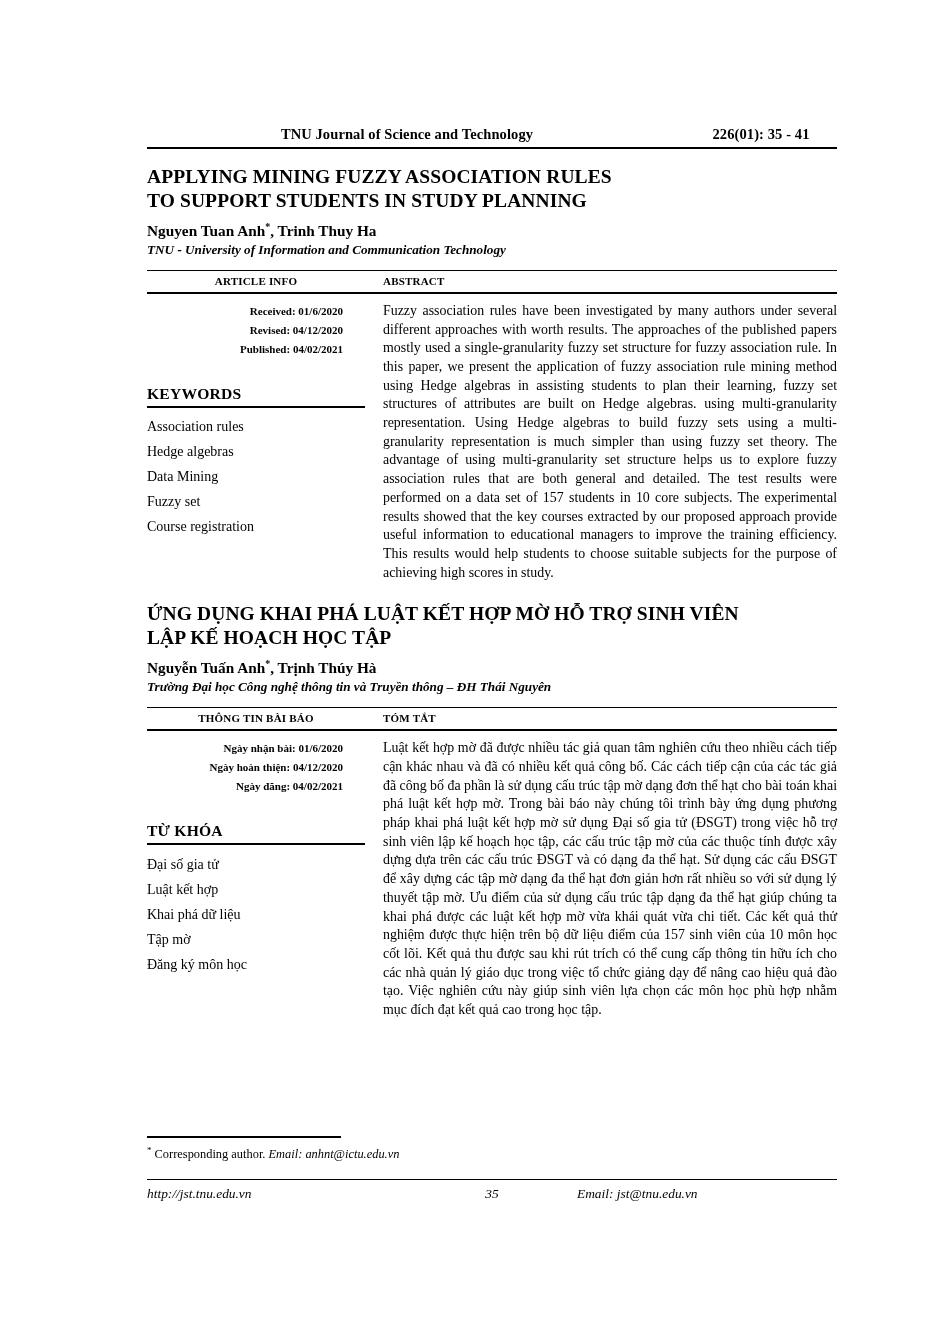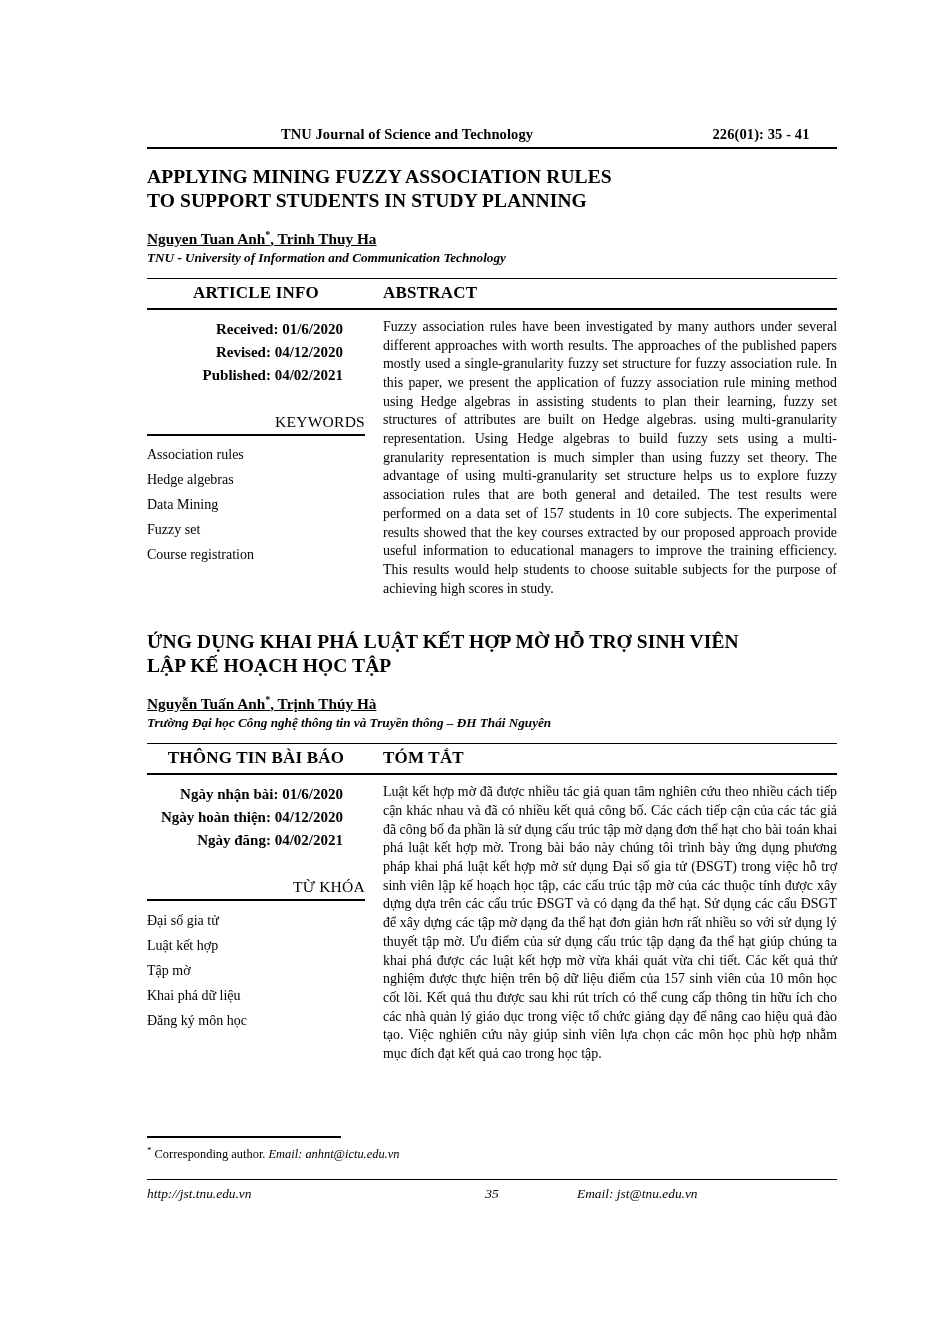--- a/index.html
+++ b/index.html
@@ -64,23 +64,22 @@
     font-weight: bold;
     font-size: 19.5px;
     line-height: 1.22;
     margin-top: 16px;
     letter-spacing: .1px;
   }
   .paper-title .ln { display: block; }
   .authors {
     font-weight: bold;
     font-size: 15.3px;
-    margin-top: 16px;
+    margin-top: 8px;
     line-height: 1.2;
-    text-decoration: underline;
   }
   .authors sup {
     font-size: 10px;
     vertical-align: super;
   }
   .affiliation {
     font-style: italic;
     font-size: 13.2px;
     margin-top: 2px;
     line-height: 1.2;
@@ -100,45 +99,44 @@
     box-sizing: border-box;
     padding-right: 14px;
   }
   .col-right {
     flex: 1;
     box-sizing: border-box;
     padding-left: 4px;
   }
   .hd-label {
     font-weight: bold;
-    font-size: 17px;
+    font-size: 11px;
     letter-spacing: .2px;
   }
   .hd-center { text-align: center; }
   .hd-left { text-align: left; }
 
   .bodyrow {
     display: flex;
     padding-top: 8px;
   }
 
   .dates {
     font-weight: bold;
-    font-size: 15px;
+    font-size: 11px;
     text-align: right;
     line-height: 1.0;
   }
   .dates div { padding: 4px 22px 4px 0; }
 
   .kw-head {
-    font-weight: normal;
+    font-weight: bold;
     font-size: 15.6px;
     margin-top: 26px;
     letter-spacing: .2px;
-    text-align: right;
   }
   .kw-rule {
     border: 0;
     border-top: 2.2px solid #000;
     margin: 3px 0 0 0;
     width: 100%;
   }
   .kw-list {
     font-size: 14px;
     line-height: 1.0;
@@ -235,21 +233,21 @@
           <div>Fuzzy set</div>
           <div>Course registration</div>
         </div>
       </div>
       <div class="col-right">
         <div class="abstract-text">Fuzzy association rules have been investigated by many authors under several different approaches with worth results. The approaches of the published papers mostly used a single-granularity fuzzy set structure for fuzzy association rule. In this paper, we present the application of fuzzy association rule mining method using Hedge algebras in assisting students to plan their learning, fuzzy set structures of attributes are built on Hedge algebras. using multi-granularity representation. Using Hedge algebras to build fuzzy sets using a multi-granularity representation is much simpler than using fuzzy set theory. The advantage of using multi-granularity set structure helps us to explore fuzzy association rules that are both general and detailed. The test results were performed on a data set of 157 students in 10 core subjects. The experimental results showed that the key courses extracted by our proposed approach provide useful information to educational managers to improve the training efficiency. This results would help students to choose suitable subjects for the purpose of achieving high scores in study.</div>
       </div>
     </div>
   </div>
 
-  <div class="paper-title" style="margin-top:32px;">
+  <div class="paper-title" style="margin-top:20px;">
     <span class="ln">ỨNG DỤNG KHAI PHÁ LUẬT KẾT HỢP MỜ HỖ TRỢ SINH VIÊN</span>
     <span class="ln">LẬP KẾ HOẠCH HỌC TẬP</span>
   </div>
   <div class="authors"><span>Nguyễn Tuấn Anh</span><sup>*</sup><span>, Trịnh Thúy Hà</span></div>
   <div class="affiliation">Trường Đại học Công nghệ thông tin và Truyền thông – ĐH Thái Nguyên</div>
 
   <div class="absblock">
     <hr class="rule-thin">
     <div class="hdrow">
       <div class="col-left hd-label hd-center">THÔNG TIN BÀI BÁO</div>
@@ -261,22 +259,22 @@
         <div class="dates">
           <div>Ngày nhận bài: 01/6/2020</div>
           <div>Ngày hoàn thiện: 04/12/2020</div>
           <div>Ngày đăng: 04/02/2021</div>
         </div>
         <div class="kw-head">TỪ KHÓA</div>
         <hr class="kw-rule">
         <div class="kw-list">
           <div>Đại số gia tử</div>
           <div>Luật kết hợp</div>
+          <div>Khai phá dữ liệu</div>
           <div>Tập mờ</div>
-          <div>Khai phá dữ liệu</div>
           <div>Đăng ký môn học</div>
         </div>
       </div>
       <div class="col-right">
         <div class="abstract-text">Luật kết hợp mờ đã được nhiều tác giả quan tâm nghiên cứu theo nhiều cách tiếp cận khác nhau và đã có nhiều kết quả công bố. Các cách tiếp cận của các tác giả đã công bố đa phần là sử dụng cấu trúc tập mờ dạng đơn thể hạt cho bài toán khai phá luật kết hợp mờ. Trong bài báo này chúng tôi trình bày ứng dụng phương pháp khai phá luật kết hợp mờ sử dụng Đại số gia tử (ĐSGT) trong việc hỗ trợ sinh viên lập kế hoạch học tập, các cấu trúc tập mờ của các thuộc tính được xây dựng dựa trên các cấu trúc ĐSGT và có dạng đa thể hạt. Sử dụng các cấu ĐSGT để xây dựng các tập mờ dạng đa thể hạt đơn giản hơn rất nhiều so với sử dụng lý thuyết tập mờ. Ưu điểm của sử dụng cấu trúc tập dạng đa thể hạt giúp chúng ta khai phá được các luật kết hợp mờ vừa khái quát vừa chi tiết. Các kết quả thử nghiệm được thực hiện trên bộ dữ liệu điểm của 157 sinh viên của 10 môn học cốt lõi. Kết quả thu được sau khi rút trích có thể cung cấp thông tin hữu ích cho các nhà quản lý giáo dục trong việc tổ chức giảng dạy để nâng cao hiệu quả đào tạo. Việc nghiên cứu này giúp sinh viên lựa chọn các môn học phù hợp nhằm mục đích đạt kết quả cao trong học tập.</div>
       </div>
     </div>
   </div>
 
  </div>

